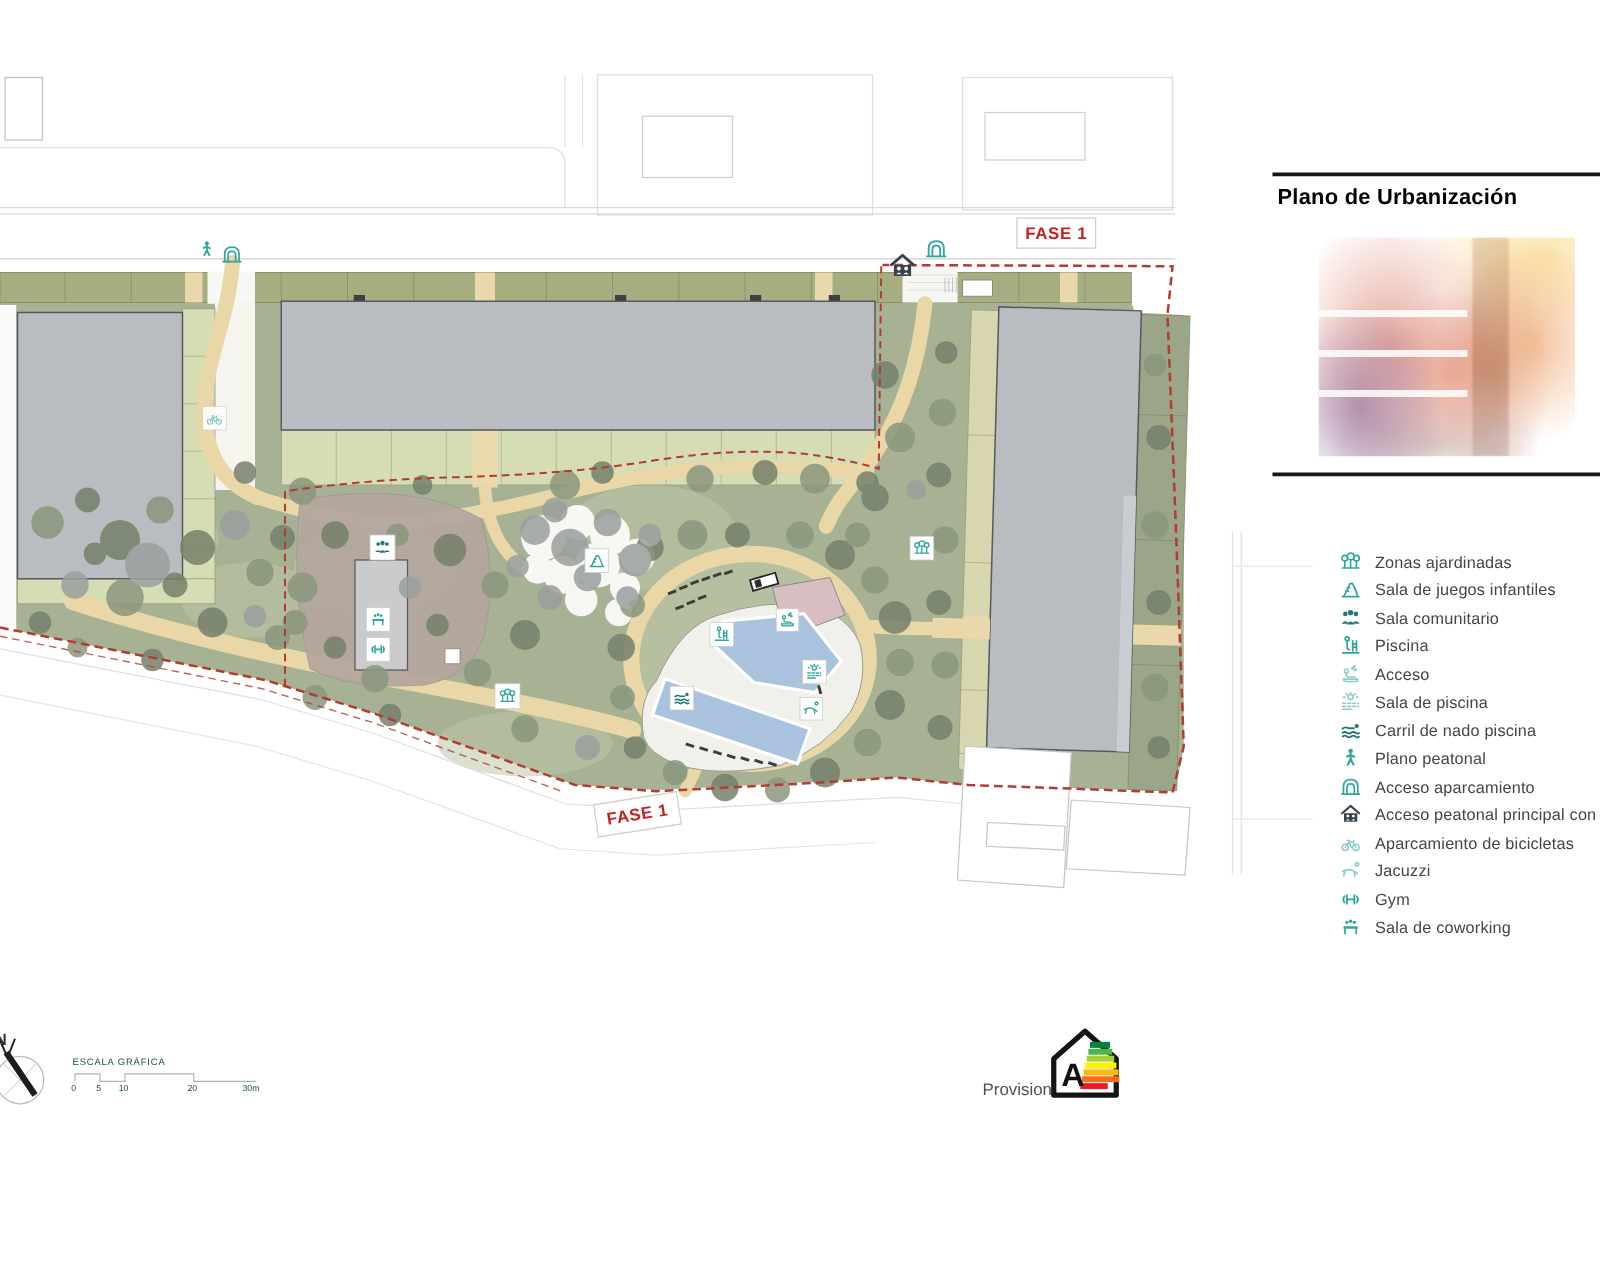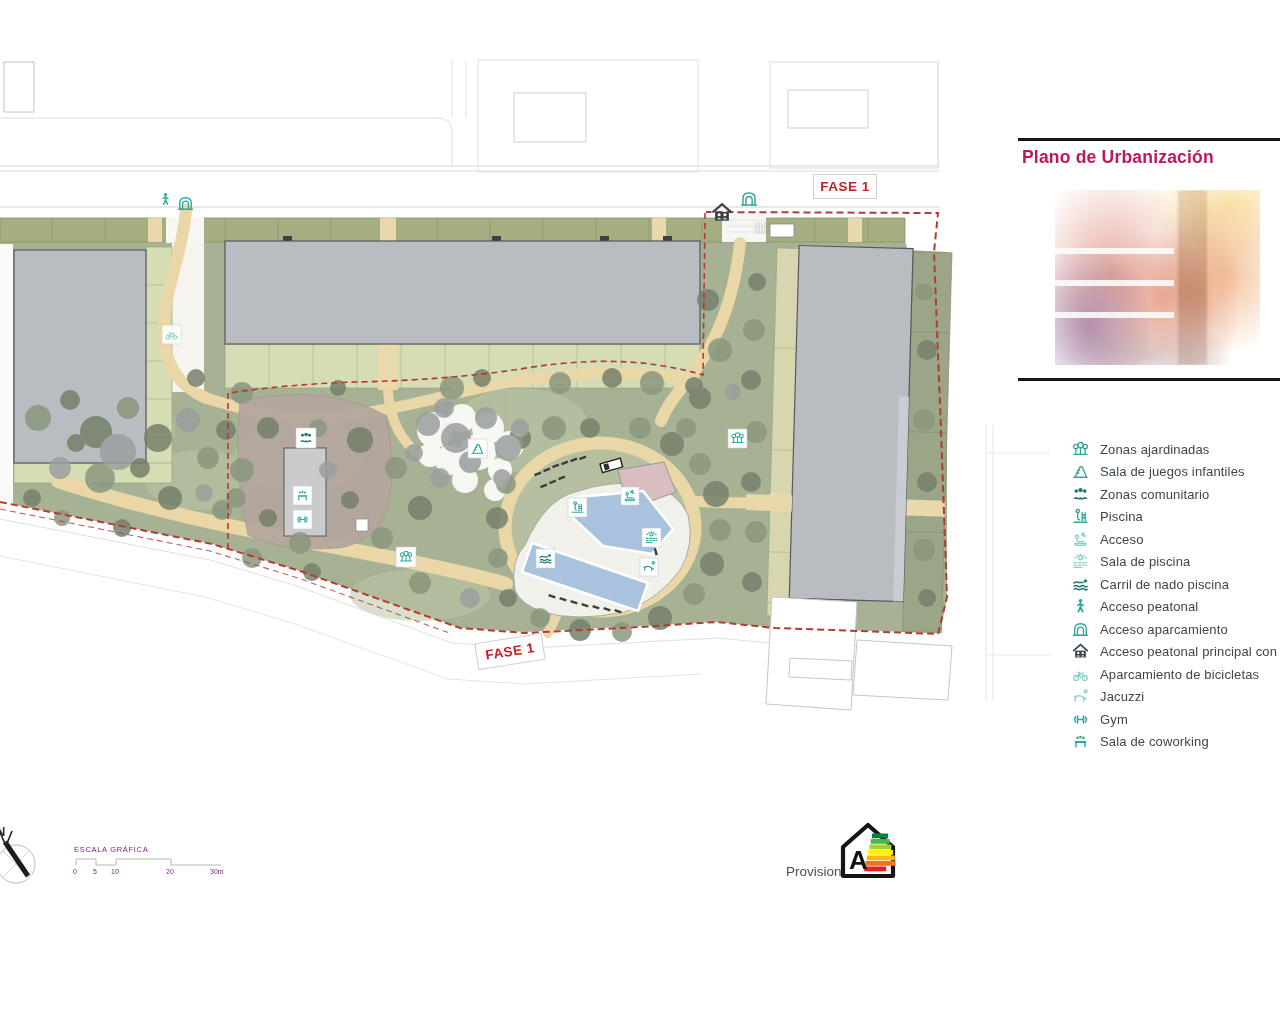--- a/index.html
+++ b/index.html
@@ -4,21 +4,21 @@
 <style>
   html,body{margin:0;padding:0;background:#fff;}
   body{width:1280px;height:1024px;position:relative;overflow:hidden;
        font-family:"Liberation Sans",sans-serif;}
   .abs{position:absolute;}
   
   .rule{position:absolute;left:1018px;width:262px;height:3px;background:#161616;}
   #rule-top{top:138px;}
   #rule-bottom{top:378px;}
   #plan-title{position:absolute;left:1022px;top:147px;font-size:17.5px;font-weight:800;
-              color:#be185d;letter-spacing:.2px;white-space:nowrap;}
+              color:#000000;letter-spacing:.2px;white-space:nowrap;}
   
   #render{position:absolute;left:1055px;top:190px;width:205px;height:175px;overflow:hidden;
     background:
       radial-gradient(95px 120px at 16% 78%, rgba(126,84,142,.55), transparent 70%),
       radial-gradient(115px 150px at 28% 48%, rgba(206,88,62,.50), transparent 72%),
       radial-gradient(75px 95px at 52% 62%, rgba(226,122,84,.45), transparent 70%),
       radial-gradient(95px 115px at 84% 48%, rgba(233,138,64,.52), transparent 70%),
       radial-gradient(130px 85px at 86% 8%, rgba(248,214,126,.65), transparent 72%),
       radial-gradient(65px 160px at 68% 60%, rgba(196,98,72,.40), transparent 70%),
       radial-gradient(120px 60px at 45% 95%, rgba(150,120,120,.35), transparent 70%),
@@ -40,21 +40,21 @@
   .ic-ink{color:#39424a;}
   .dim{opacity:.55;}
   
   .fase{position:absolute;background:rgba(255,255,255,.95);border:1px solid #cfcfcf;
         color:#c32222;font-weight:bold;font-size:13.5px;letter-spacing:.5px;
         display:flex;align-items:center;justify-content:center;}
   #fase-top{left:813px;top:174px;width:62px;height:23px;}
   #fase-bottom{left:476px;top:638px;width:66px;height:25px;transform:rotate(-9deg);}
   
   #north{position:absolute;left:0;top:818px;}
-  #scalebar{position:absolute;left:74px;top:845px;width:160px;height:36px;color:#701a75;}
+  #scalebar{position:absolute;left:58px;top:845px;width:160px;height:36px;color:#14532d;}
   #scalebar .sb-label{position:absolute;left:0;top:0;font-size:7.5px;letter-spacing:.7px;}
   #scalebar svg{position:absolute;left:0;top:12px;}
   #scalebar .tick{position:absolute;top:23px;font-size:7px;}
   #prov{position:absolute;left:786px;top:864px;font-size:13.5px;color:#4f4f4f;}
   #energy{position:absolute;left:836px;top:818px;}
 </style>
 </head>
 <body>
 
 <svg id="plan-svg" class="abs" width="1280" height="1024" viewBox="0 0 1280 1024" style="left:0;top:0">
@@ -520,21 +520,21 @@
         </svg>
       </span>
       <span class="lgt">Sala de juegos infantiles</span>
     </li>
   <li>
       <span class="lgi">
         <svg viewBox="0 0 16 16" class="ic-dark">
           <use href="#sym-community"></use>
         </svg>
       </span>
-      <span class="lgt">Zonas comunitario</span>
+      <span class="lgt">Sala comunitario</span>
     </li>
   <li>
       <span class="lgi">
         <svg viewBox="0 0 16 16" class="ic-teal">
           <use href="#sym-pool"></use>
         </svg>
       </span>
       <span class="lgt">Piscina</span>
     </li>
   <li>
@@ -560,21 +560,21 @@
         </svg>
       </span>
       <span class="lgt">Carril de nado piscina</span>
     </li>
   <li>
       <span class="lgi">
         <svg viewBox="0 0 16 16" class="ic-teal">
           <use href="#sym-pedestrian"></use>
         </svg>
       </span>
-      <span class="lgt">Acceso peatonal</span>
+      <span class="lgt">Plano peatonal</span>
     </li>
   <li>
       <span class="lgi">
         <svg viewBox="0 0 16 16" class="ic-teal">
           <use href="#sym-arch"></use>
         </svg>
       </span>
       <span class="lgt">Acceso aparcamiento</span>
     </li>
   <li>

